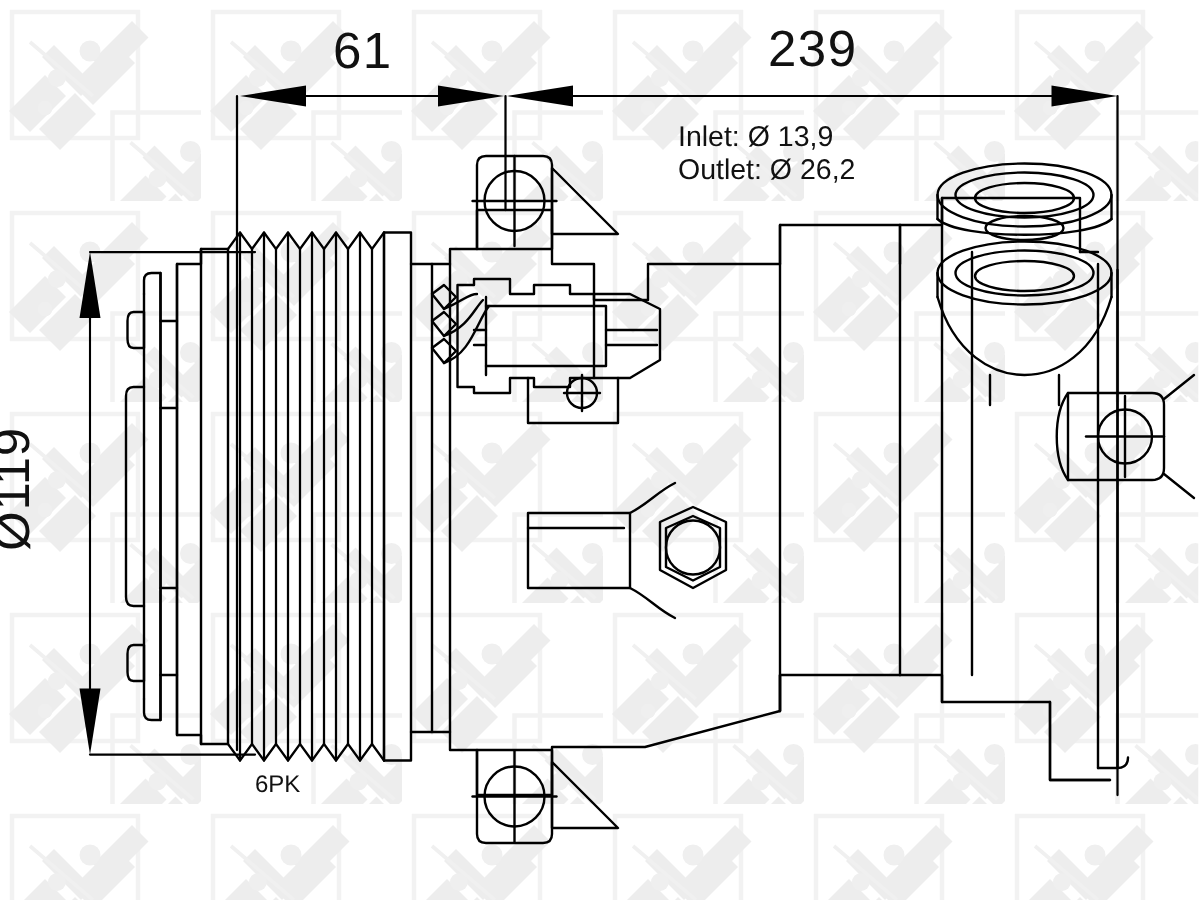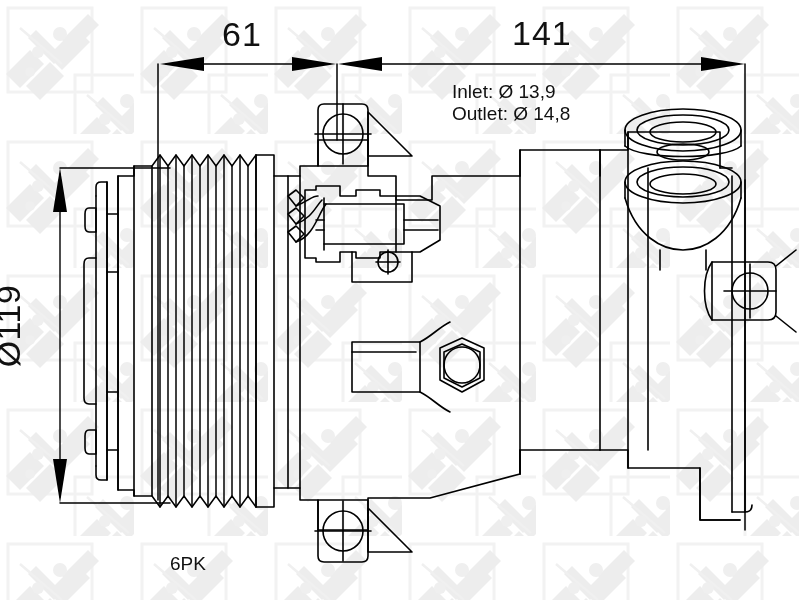--- a/index.html
+++ b/index.html
@@ -53,22 +53,22 @@
     transform: rotate(-90deg);
     transform-origin: center center;
     letter-spacing: 0.5px;
   }
   #port-block {
     left: 452px; top: 82px;
     font-size: 19px;
   }
   #port-block div { margin-bottom: 3px; }
   #pk-label {
-    left: 170px; top: 554px;
-    font-size: 19px;
+    left: 170px; top: 516px;
+    font-size: 16px;
   }
 </style>
 </head>
 <body>
 
 <div id="stage">
 
   <svg id="wm" viewBox="0 0 799 600">
     <defs>
       <g id="nrfmark">
@@ -291,24 +291,24 @@
 
       <g>
         <path d="M700,468 L700,520 L740,520"></path>
       </g>
 
     </g>
   </svg>
 
   <div class="dimtext" id="dim-61">61</div>
 
-  <div class="dimtext" id="dim-141">141</div>
+  <div class="dimtext" id="dim-141">239</div>
 
   <div class="dimtext" id="dim-dia119">Ø119</div>
 
   <div class="dimtext" id="port-block">
     <div>Inlet: Ø 13,9</div>
-    <div>Outlet: Ø 14,8</div>
+    <div>Outlet: Ø 26,2</div>
   </div>
 
   <div class="dimtext" id="pk-label">6PK</div>
 
 </div>
 
 </body></html>

